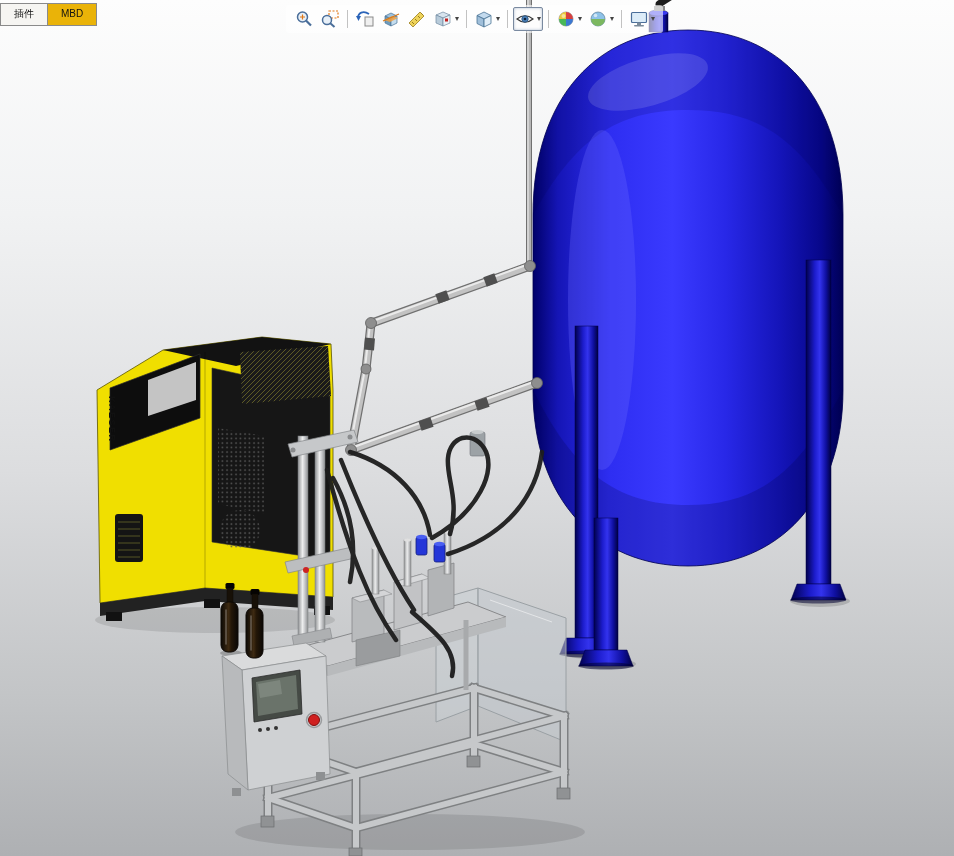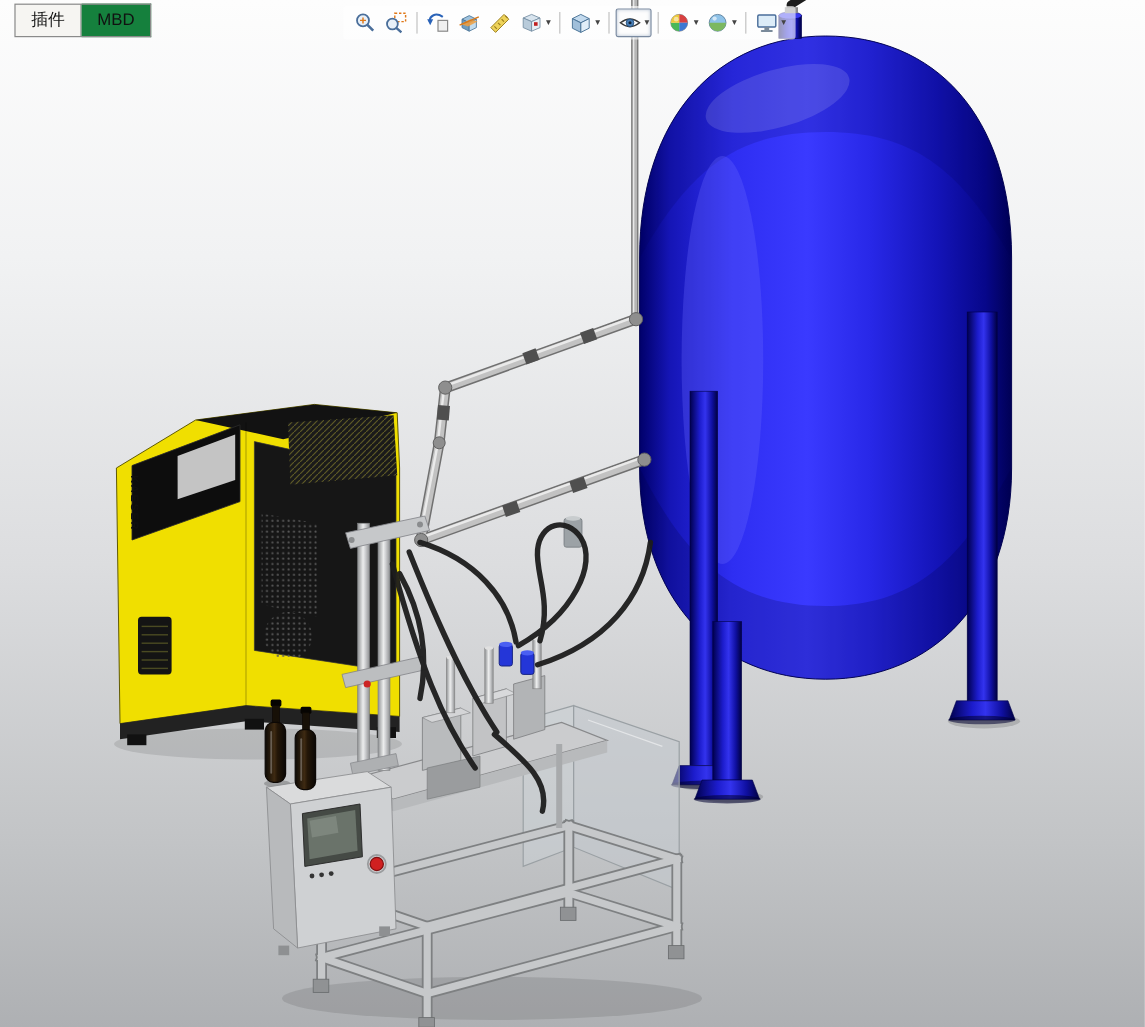--- a/index.html
+++ b/index.html
@@ -1,22 +1,22 @@
 <!DOCTYPE html>
 <html><head>
 <meta charset="utf-8">
 <style>
   html,body{margin:0;padding:0;width:954px;height:856px;overflow:hidden;
     font-family:"Liberation Sans",sans-serif;}
   .viewport{position:absolute;inset:0;
     background:linear-gradient(180deg,#fdfdfd 0%,#f1f2f3 25%,#dcdddf 55%,#c2c4c6 82%,#aeb0b3 100%);}
   .viewport svg{position:absolute;inset:0;display:block;}
   
-  .tabs{position:absolute;top:3px;left:0;display:flex;z-index:30;font-size:14px;padding-left:12px;}
-  .tab{padding:4px 13px 5px 13px;border:1px solid #8a8a8a;background:#15803d;color:#111;
+  .tabs{position:absolute;top:3px;left:0;display:flex;z-index:30;font-size:10px;}
+  .tab{padding:4px 13px 5px 13px;border:1px solid #8a8a8a;background:#eab308;color:#111;
     cursor:pointer;line-height:1.2;}
   .tab.active{background:#f6f5f2;border-right-color:#8a8a8a;}
   .tab + .tab{border-left:none;}
   
   .headsup{position:absolute;top:5px;left:286px;display:flex;align-items:center;gap:2px;
     padding:2px 6px;background:rgba(255,255,255,0.6);border-radius:3px;z-index:20;}
   .tb{display:flex;align-items:center;gap:1px;border:1px solid transparent;border-radius:2px;
     background:transparent;padding:1px;cursor:pointer;}
   .tb.active{border-color:#7a8aa0;background:#fdfdfd;box-shadow:inset 0 0 3px rgba(110,135,170,.55);}
   .tb svg{display:block;}

